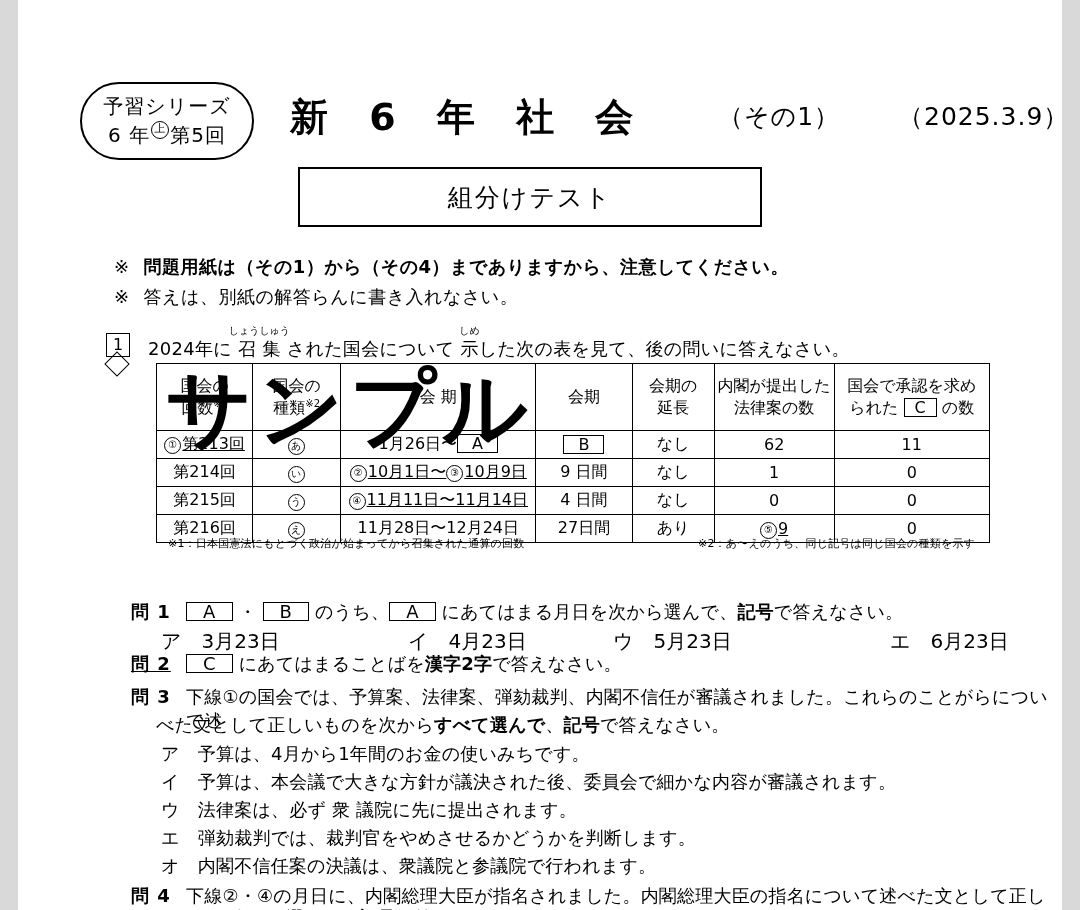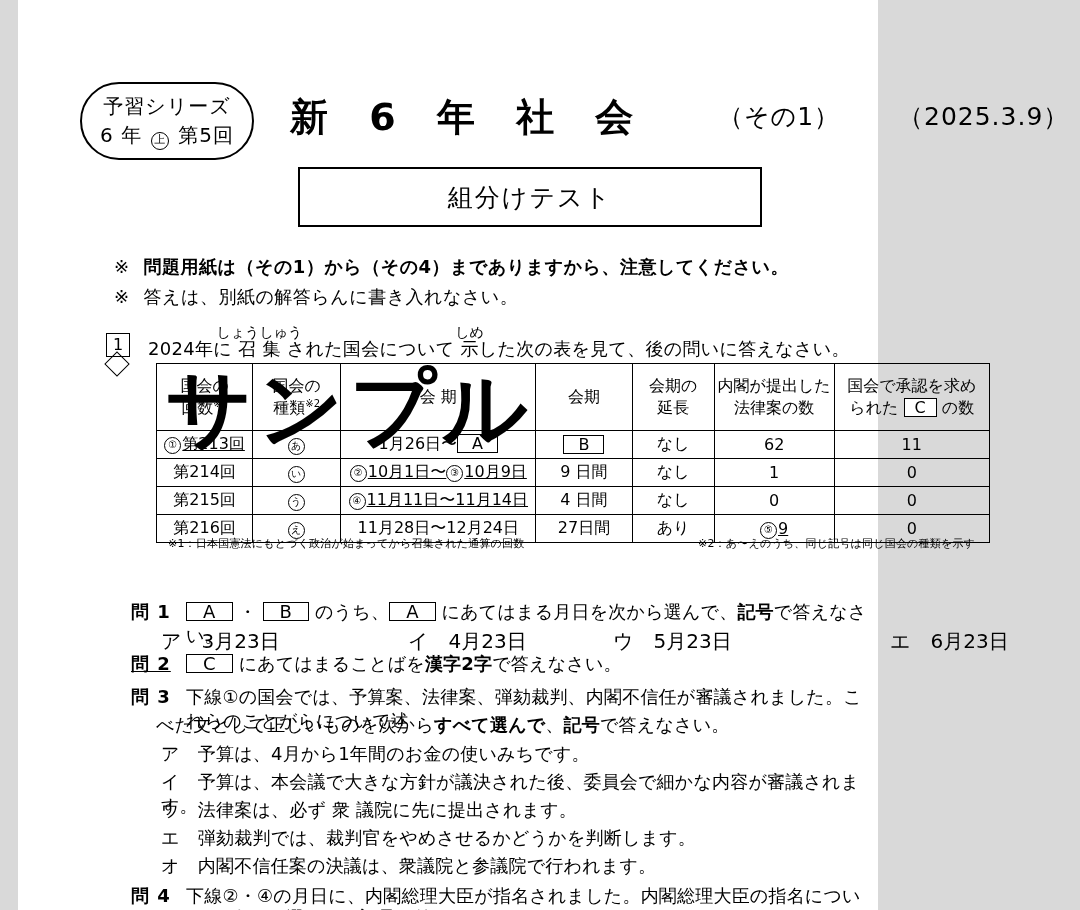--- a/index.html
+++ b/index.html
@@ -3,34 +3,34 @@
 <meta charset="utf-8">
 <style>
   html,body{margin:0;padding:0;}
   body{
     width:1080px;height:910px;
     background:#d9d9d9;
     font-family:"Liberation Sans", sans-serif;
     overflow:hidden;
   }
   #page{
-    position:absolute;left:18px;top:0;width:860px;height:910px;
+    position:absolute;left:18px;top:0;width:1044px;height:910px;
     background:#ffffff;
   }
   .jp{font-family:"DejaVu Sans","Liberation Sans",sans-serif;}
 
   
   #header{position:absolute;left:0;top:70px;width:1044px;height:100px;}
   #series-badge{
     position:absolute;left:62px;top:12px;width:170px;height:74px;
     border:2px solid #000;border-radius:40px;
     display:flex;flex-direction:column;align-items:center;justify-content:center;
     font-size:20px;line-height:1.45;letter-spacing:1px;
   }
-  #series-badge .l2{display:flex;align-items:flex-end;gap:8px;}
+  #series-badge .l2{display:flex;align-items:flex-start;}
   .circ-small{
     display:inline-block;width:16px;height:16px;border:1.5px solid #000;border-radius:50%;
     font-size:11px;line-height:14px;text-align:center;margin:0 1px;
   }
   #main-title{
     position:absolute;left:272px;top:22px;
     font-size:38px;font-weight:bold;letter-spacing:14px;
   }
   #title-sub1{position:absolute;left:700px;top:30px;font-size:25px;letter-spacing:1px;}
   #title-sub2{position:absolute;left:880px;top:30px;font-size:25px;letter-spacing:1px;}
@@ -55,21 +55,21 @@
     font-size:16px;text-align:center;line-height:22px;
   }
   #q1-num-diamond{
     position:absolute;left:90px;top:355px;width:16px;height:16px;border:1.5px solid #000;
     transform:rotate(45deg);
   }
   #q1-lead{position:absolute;left:130px;top:337px;font-size:18px;letter-spacing:.3px;}
   .ruby{position:relative;display:inline-block;}
   .ruby .rt{
     position:absolute;left:50%;transform:translateX(-50%);top:-13px;
-    font-size:14px;letter-spacing:0;white-space:nowrap;
+    font-size:10px;letter-spacing:0;white-space:nowrap;
   }
 
   
   #tbl{
     position:absolute;left:138px;top:363px;width:834px;
     border-collapse:collapse;font-size:16px;
   }
   #tbl td,#tbl th{border:1px solid #000;text-align:center;padding:0;font-weight:normal;}
   #tbl thead td{height:66px;line-height:1.35;font-size:16px;vertical-align:middle;}
   #tbl tbody td{height:27px;font-size:16px;}

